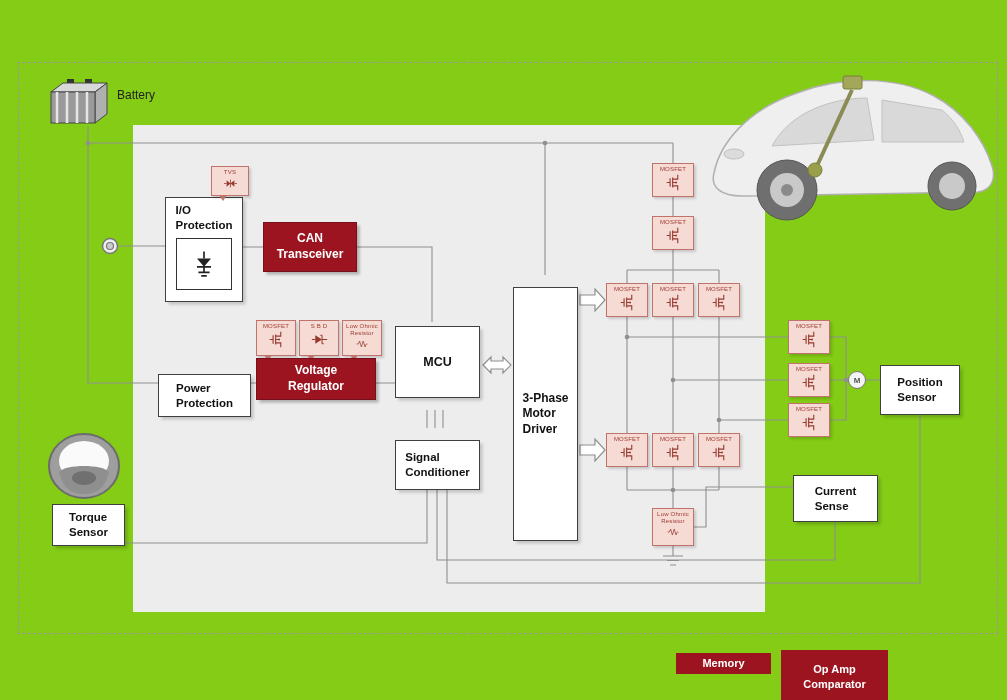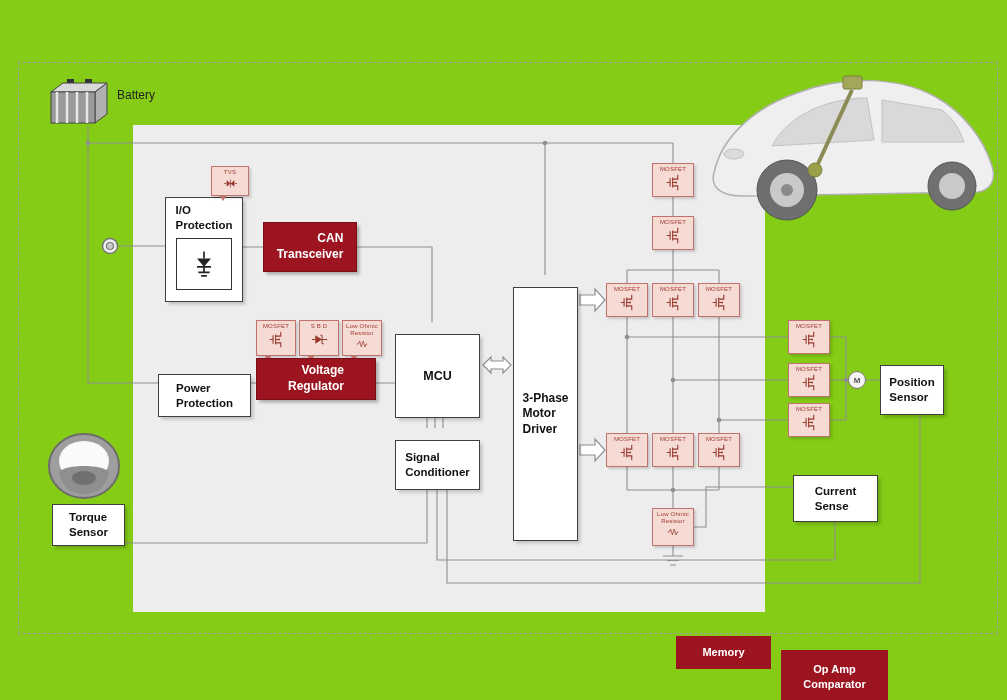--- a/index.html
+++ b/index.html
@@ -21,21 +21,21 @@
   .deco { z-index: 2; }
   #lines { position: absolute; left: 0; top: 0; z-index: 2; pointer-events: none; }
   .box-white {
     position: absolute; display: flex; align-items: center; justify-content: center;
     text-align: left; background: #ffffff; border: 1.4px solid #3f3f3f;
     box-shadow: 2.5px 2.5px 3px rgba(0,0,0,.18);
     font-weight: 700; font-size: 11.5px; color: #111; line-height: 1.3; z-index: 3; margin-top: 12px;
   }
   .box-red {
     position: absolute; display: flex; align-items: center; justify-content: center;
-    text-align: right; background: var(--accent-dark-red, #9b1420); color: #fff;
+    text-align: center; background: var(--accent-dark-red, #9b1420); color: #fff;
     border: 1px solid #76101a; box-shadow: 2.5px 2.5px 3px rgba(0,0,0,.28);
     font-weight: 700; font-size: 12px; line-height: 1.3; z-index: 3; cursor: pointer;
   }
   .pbox {
     position: absolute; background: var(--pink-fill, #f6dad4);
     border: 1px solid var(--pink-border, #c0736a);
     box-shadow: 2px 2px 2.5px rgba(0,0,0,.16);
     display: flex; flex-direction: column; align-items: center; justify-content: flex-start;
     padding-top: 2px; z-index: 3; cursor: pointer;
   }
@@ -226,21 +226,21 @@
     <svg class="psym" style="width:16px;height:12px" viewBox="0 0 20 20">
         <use href="#sym-res"></use>
       </svg>
   </div>
 
   <div class="box-red" style="left:256px;top:358px;width:120px;height:42px">
     <span class="lbl">Voltage
 Regulator</span>
   </div>
 
-  <div class="box-white" style="left:395px;top:322px;width:85px;height:84px;font-size:12.5px">
+  <div class="box-white" style="left:395px;top:314px;width:85px;height:72px;font-size:12.5px">
     <span class="lbl">MCU</span>
   </div>
 
   <div class="box-white" style="left:395px;top:428px;width:85px;height:50px">
     <span class="lbl">Signal
 Conditioner</span>
   </div>
 
   <div class="box-white" style="left:513px;top:275px;width:65px;height:254px;font-size:12px">
     <span class="lbl">3-Phase
@@ -320,36 +320,36 @@
 Resistor</span>
     <svg class="psym" style="width:16px;height:12px" viewBox="0 0 20 20">
         <use href="#sym-res"></use>
       </svg>
   </div>
 
   <div id="motor-circle">
     <span>M</span>
   </div>
 
-  <div class="box-white" style="left:880px;top:353px;width:64px;height:50px">
+  <div class="box-white" style="left:880px;top:353px;width:80px;height:50px">
     <span class="lbl">Position
 Sensor</span>
   </div>
 
   <div class="box-white" style="left:793px;top:463px;width:85px;height:47px">
     <span class="lbl">Current
 Sense</span>
   </div>
 
   <div class="box-white" style="left:52px;top:492px;width:73px;height:42px">
     <span class="lbl">Torque
 Sensor</span>
   </div>
 
-  <div class="footer-btn" style="left:676px;top:636px;width:95px;height:33px">
+  <div class="footer-btn" style="left:676px;top:653px;width:95px;height:21px">
     <span class="lbl">Memory</span>
   </div>
   <div class="footer-btn" style="left:781px;top:650px;width:107px;height:53px">
     <span class="lbl">Op Amp
 Comparator</span>
   </div>
 
 </div>
 
 </body></html>

